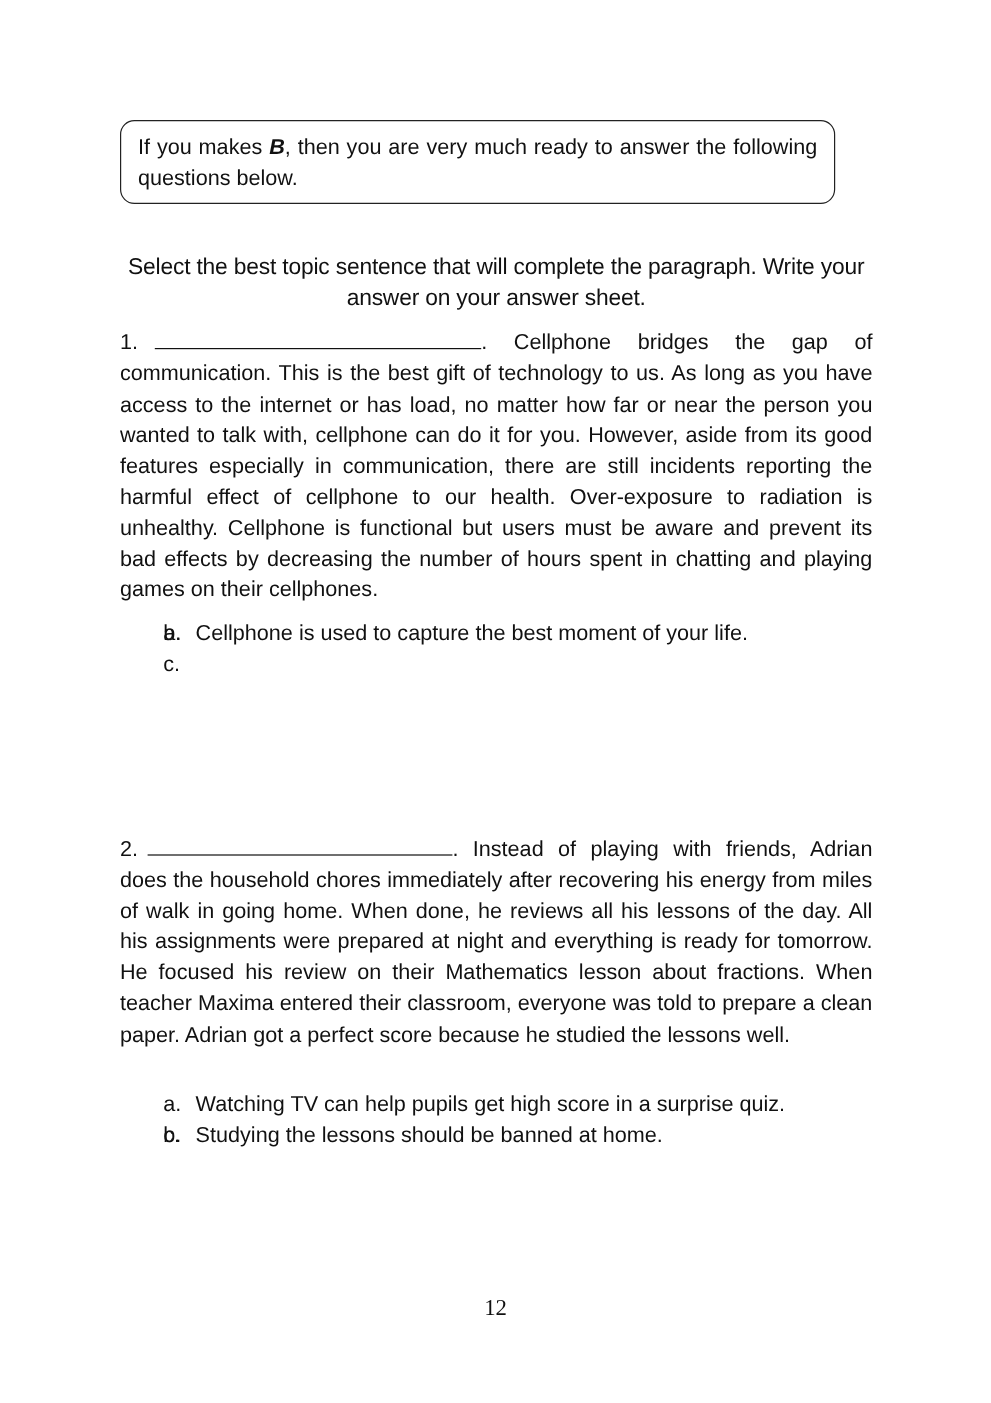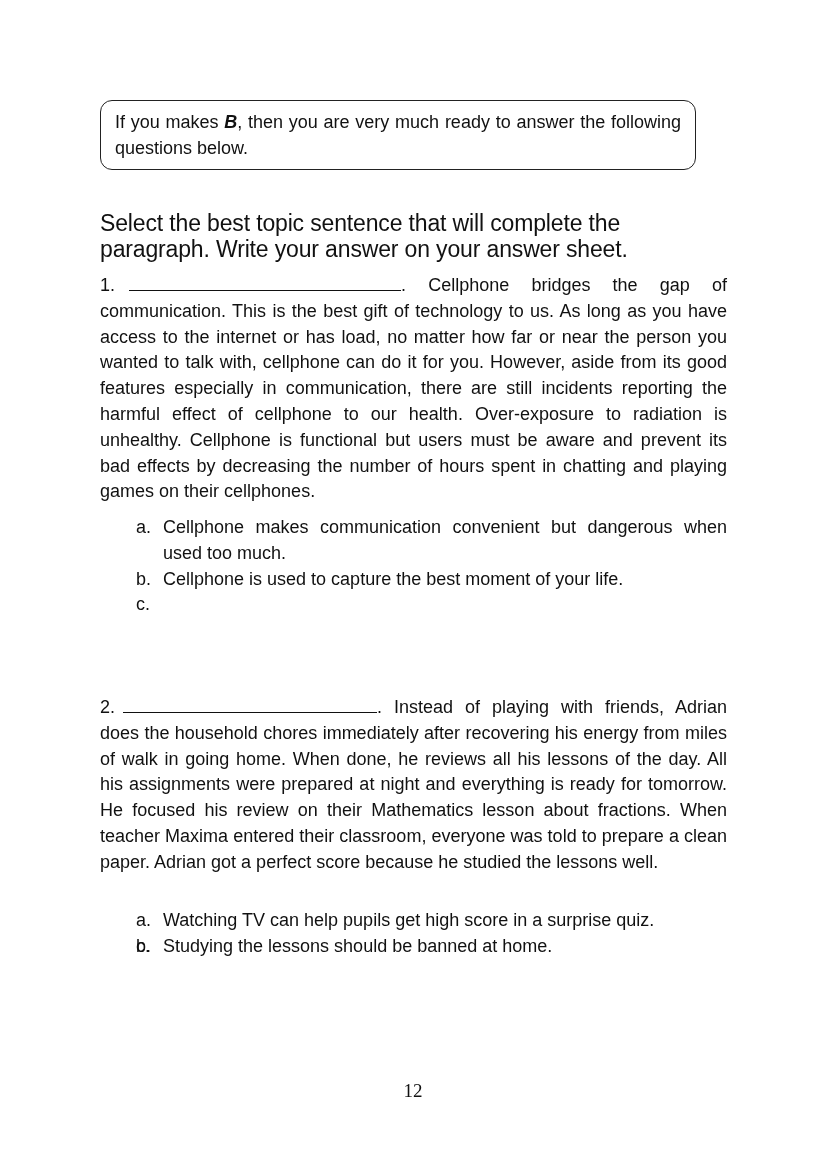--- a/index.html
+++ b/index.html
@@ -28,23 +28,24 @@
       font-size: 18px;
       line-height: 26px;
       text-align: justify;
     }
     .note-box b { font-style: italic; }
     .instructions {
       position: absolute;
       left: 100px;
       top: 210px;
       width: 627px;
-      font-size: 23px;
+      font-size: 19px;
       line-height: 26px;
       letter-spacing: -0.15px;
+      text-align: center;
     }
     .para {
       position: absolute;
       left: 100px;
       width: 627px;
       font-size: 18px;
       line-height: 25.8px;
       text-align: justify;
     }
     .p1 { top: 273px; }
@@ -96,21 +97,21 @@
   <span>If you makes </span><b>B</b><span>, then you are very much ready to answer the following questions below.</span>
 </div>
 
 <div class="instructions">Select the best topic sentence that will complete the paragraph. Write your answer on your answer sheet.</div>
 
 <div class="para p1">
   <span>1.</span><span class="blank"></span><span>.</span><span> Cellphone bridges the gap of communication. This is the best gift of technology to us. As long as you have access to the internet or has load, no matter how far or near the person you wanted to talk with, cellphone can do it for you. However, aside from its good features especially in communication, there are still incidents reporting the harmful effect of cellphone to our health. Over-exposure to radiation is unhealthy. Cellphone is functional but users must be aware and prevent its bad effects by decreasing the number of hours spent in chatting and playing games on their cellphones.</span>
 </div>
 
 <ul class="options o1">
-  <li><span class="letter">a.</span><span>Cellphone makes communication convenient but dangerous when used too much.</span></li>
+  <li><span class="letter">a.</span></li>
   <li><span class="letter">b.</span><span>Cellphone is used to capture the best moment of your life.</span></li>
   <li><span class="letter">c.</span></li>
 </ul>
 
 <div class="para p2">
   <span>2.</span><span class="blank"></span><span>.</span><span> Instead of playing with friends, Adrian does the household chores immediately after recovering his energy from miles of walk in going home. When done, he reviews all his lessons of the day. All his assignments were prepared at night and everything is ready for tomorrow. He focused his review on their Mathematics lesson about fractions. When teacher Maxima entered their classroom, everyone was told to prepare a clean paper. Adrian got a perfect score because he studied the lessons well.</span>
 </div>
 
 <ul class="options o2">
   <li><span class="letter">a.</span><span>Watching TV can help pupils get high score in a surprise quiz.</span></li>

